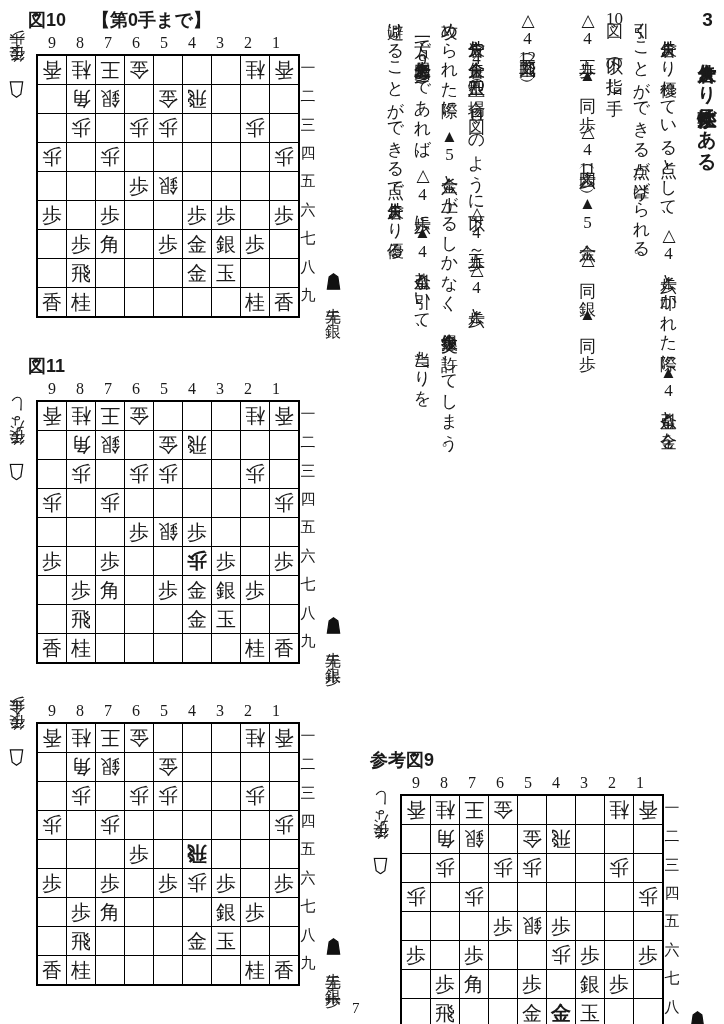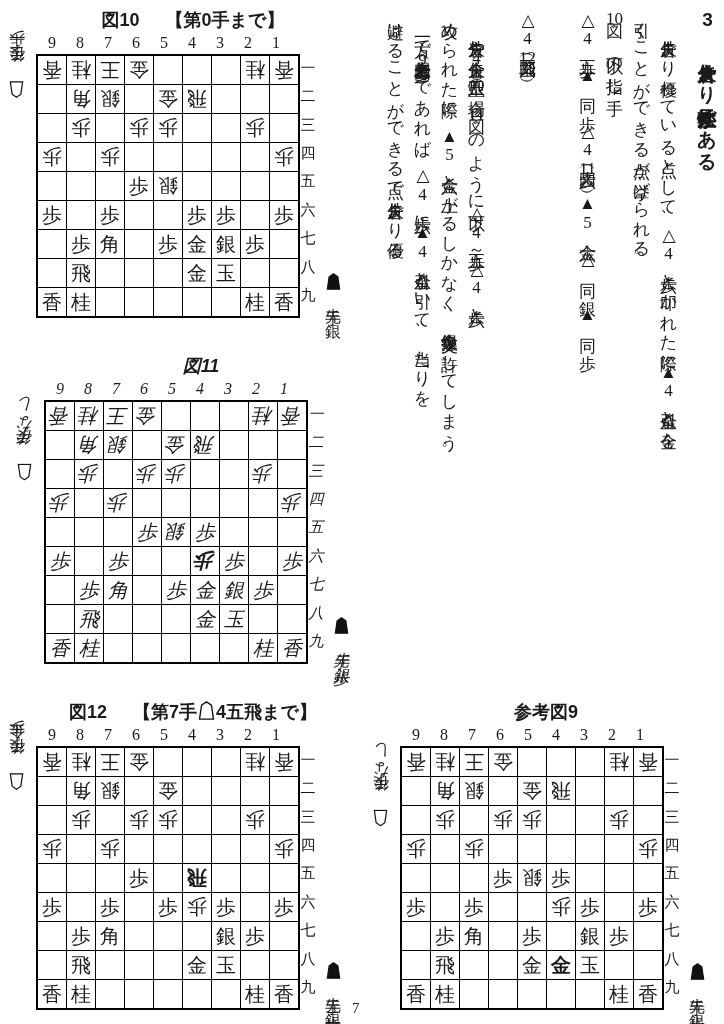--- a/index.html
+++ b/index.html
@@ -17,23 +17,23 @@
     font-family:"Liberation Sans","DejaVu Sans",sans-serif;
     font-weight:600;font-size:19px;line-height:30px;margin-left:10px;
   }
   .article .col{line-height:27px;}
   .article .col.moves2{margin-right:33px;margin-left:24px;}
   .tcy{text-combine-upright:all;}
   
   .board-block{position:absolute;width:354px;}
   .board-header{
     display:flex;align-items:center;gap:26px;height:24px;margin-left:24px;
-    font-family:"Liberation Sans","DejaVu Sans",sans-serif;font-size:18px;justify-content:center;
+    font-family:"Liberation Sans","DejaVu Sans",sans-serif;font-size:18px;
   }
-  .board-block.ref .board-header{gap:8px;margin-left:2px;}
+  .board-block.ref .board-header{gap:8px;margin-left:2px;margin-top:48px;}
   .fig-label{font-weight:600;}
   .fig-caption{font-weight:700;display:inline-flex;align-items:center;}
   .fig-caption .koma-slot svg{margin:0 1px;vertical-align:-2px;}
   .board-area{position:relative;padding-left:32px;margin-top:2px;height:278px;}
   .files{display:flex;height:20px;margin-left:2px;}
   .files span{width:28px;text-align:center;font-size:16px;line-height:18px;}
   .grid{border:2px solid #000;display:inline-block;background:#fff;}
   .grid-row{display:flex;}
   .grid-row .sq{
     width:28px;height:28px;border-right:1px solid #000;border-bottom:1px solid #000;
@@ -270,21 +270,21 @@
         <span>七</span>
         <span>八</span>
         <span>九</span>
       </div>
     <div class="hand sente-hand"><span class="koma-b"><svg width="15" height="17" viewBox="0 0 100 112">
             <polygon points="50,5 79,25 91,107 9,107 21,25" fill="#111" stroke="#111" stroke-width="8"></polygon>
           </svg></span><span>先手</span><span class="hand-pieces">銀</span></div>
   </div>
 </section>
 
-<section class="board-block" style="left:12px;top:354px;font-style:italic;">
+<section class="board-block" style="left:4px;top:354px;">
   <div class="board-header">
     <span class="fig-label">図11</span>
   </div>
   <div class="board-area">
     <div class="hand gote-hand"><span class="koma-w"><svg width="15" height="17" viewBox="0 0 100 112">
             <polygon points="50,5 79,25 91,107 9,107 21,25" fill="#fff" stroke="#111" stroke-width="8"></polygon>
           </svg></span><span>後手</span><span class="hand-pieces">なし</span></div>
     <div class="files">
         <span>9</span>
         <span>8</span>
@@ -474,30 +474,20 @@
         <span>八</span>
         <span>九</span>
       </div>
     <div class="hand sente-hand"><span class="koma-b"><svg width="15" height="17" viewBox="0 0 100 112">
             <polygon points="50,5 79,25 91,107 9,107 21,25" fill="#111" stroke="#111" stroke-width="8"></polygon>
           </svg></span><span>先手</span><span class="hand-pieces">銀歩</span></div>
   </div>
 </section>
 
 <section class="board-block" style="left:4px;top:700px;">
-  <div class="board-header">
-    <span class="fig-label">図12</span>
-    <span class="fig-caption">
-        <span>【第7手</span>
-        <span class="koma-slot"><svg width="17" height="19" viewBox="0 0 100 112">
-            <polygon points="50,5 79,25 91,107 9,107 21,25" fill="#fff" stroke="#111" stroke-width="8"></polygon>
-          </svg></span>
-        <span>4五飛まで】</span>
-      </span>
-  </div>
   <div class="board-area">
     <div class="hand gote-hand"><span class="koma-w"><svg width="15" height="17" viewBox="0 0 100 112">
             <polygon points="50,5 79,25 91,107 9,107 21,25" fill="#fff" stroke="#111" stroke-width="8"></polygon>
           </svg></span><span>後手</span><span class="hand-pieces">金歩</span></div>
     <div class="files">
         <span>9</span>
         <span>8</span>
         <span>7</span>
         <span>6</span>
         <span>5</span>

